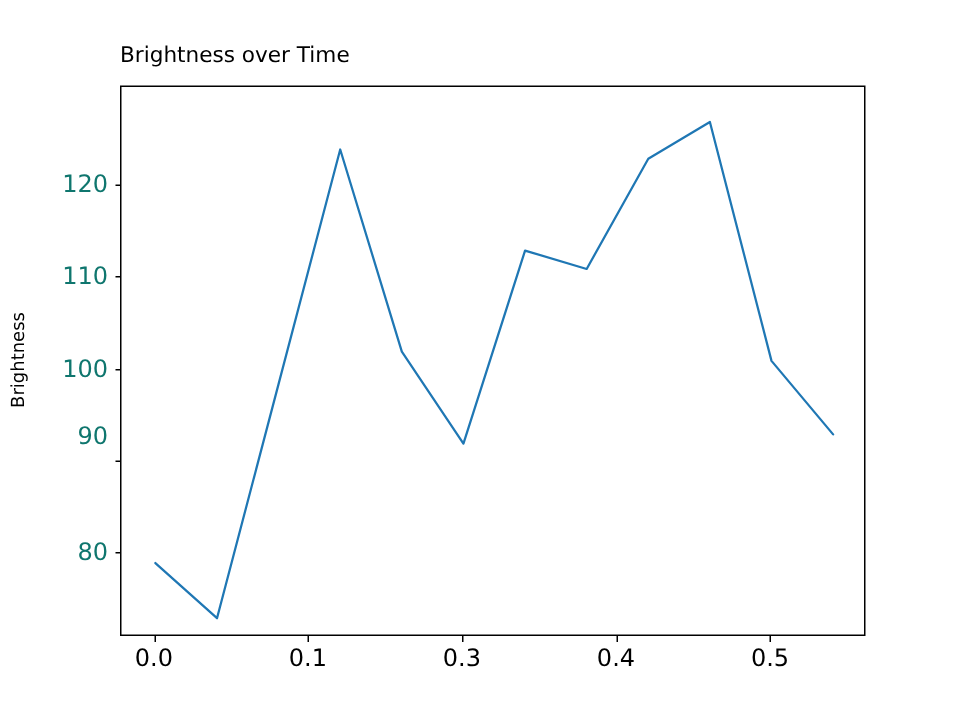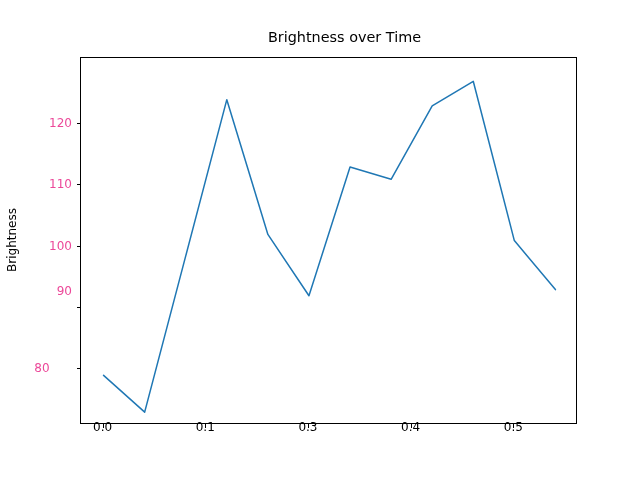--- a/index.html
+++ b/index.html
@@ -14,24 +14,23 @@
   #figure {
     position: relative;
     width: 640px;
     height: 480px;
     background: #ffffff;
     overflow: hidden;
   }
   
   #chart-title {
     position: absolute;
-    left: 96px;
+    left: 80px;
     top: 29px;
     width: 497px;
-    text-align: center;
     font-size: 14.4px;
     color: #000000;
     line-height: 17px;
     white-space: nowrap;
   }
   
   #axes-frame {
     position: absolute;
     left: 80px;
     top: 57px;
@@ -60,36 +59,36 @@
   .ytick-mark {
     position: absolute;
     height: 1px;
     width: 3.5px;
     background: #000000;
     left: 76.5px;
   }
   
   .xtick-label {
     position: absolute;
-    top: 420px;
-    font-size: 12px;
+    top: 432px;
+    font-size: 16px;
     color: #000000;
     text-align: center;
     width: 60px;
     margin-left: -30px;
     line-height: 14px;
     white-space: nowrap;
   }
   .ytick-label {
     position: absolute;
     left: 12px;
     width: 60px;
     text-align: right;
-    font-size: 12px;
-    color: #ec4899;
+    font-size: 16px;
+    color: #0f766e;
     line-height: 14px;
     margin-top: -7px;
     white-space: nowrap;
   }
   
   #xlabel {
     position: absolute;
     left: 80px;
     top: 452px;
     width: 497px;
@@ -133,21 +132,21 @@
       <div class="xtick-label" style="left: 205.277px;">0.1</div>
       <div class="xtick-mark" style="left: 307.963px;"></div>
       <div class="xtick-label" style="left: 307.963px;">0.3</div>
       <div class="xtick-mark" style="left: 410.649px;"></div>
       <div class="xtick-label" style="left: 410.649px;">0.4</div>
       <div class="xtick-mark" style="left: 513.335px;"></div>
       <div class="xtick-label" style="left: 513.335px;">0.5</div>
     </div>
   <div id="yticks-layer">
       <div class="ytick-mark" style="top: 368.245px;"></div>
-      <div class="ytick-label" style="top: 368.245px; text-align: center;">80</div>
+      <div class="ytick-label" style="top: 368.245px;">80</div>
       <div class="ytick-mark" style="top: 306.977px;"></div>
       <div class="ytick-label" style="top: 291px;">90</div>
       <div class="ytick-mark" style="top: 245.708px;"></div>
       <div class="ytick-label" style="top: 245.708px;">100</div>
       <div class="ytick-mark" style="top: 184.439px;"></div>
       <div class="ytick-label" style="top: 184.439px;">110</div>
       <div class="ytick-mark" style="top: 123.17px;"></div>
       <div class="ytick-label" style="top: 123.17px;">120</div>
     </div>
 

